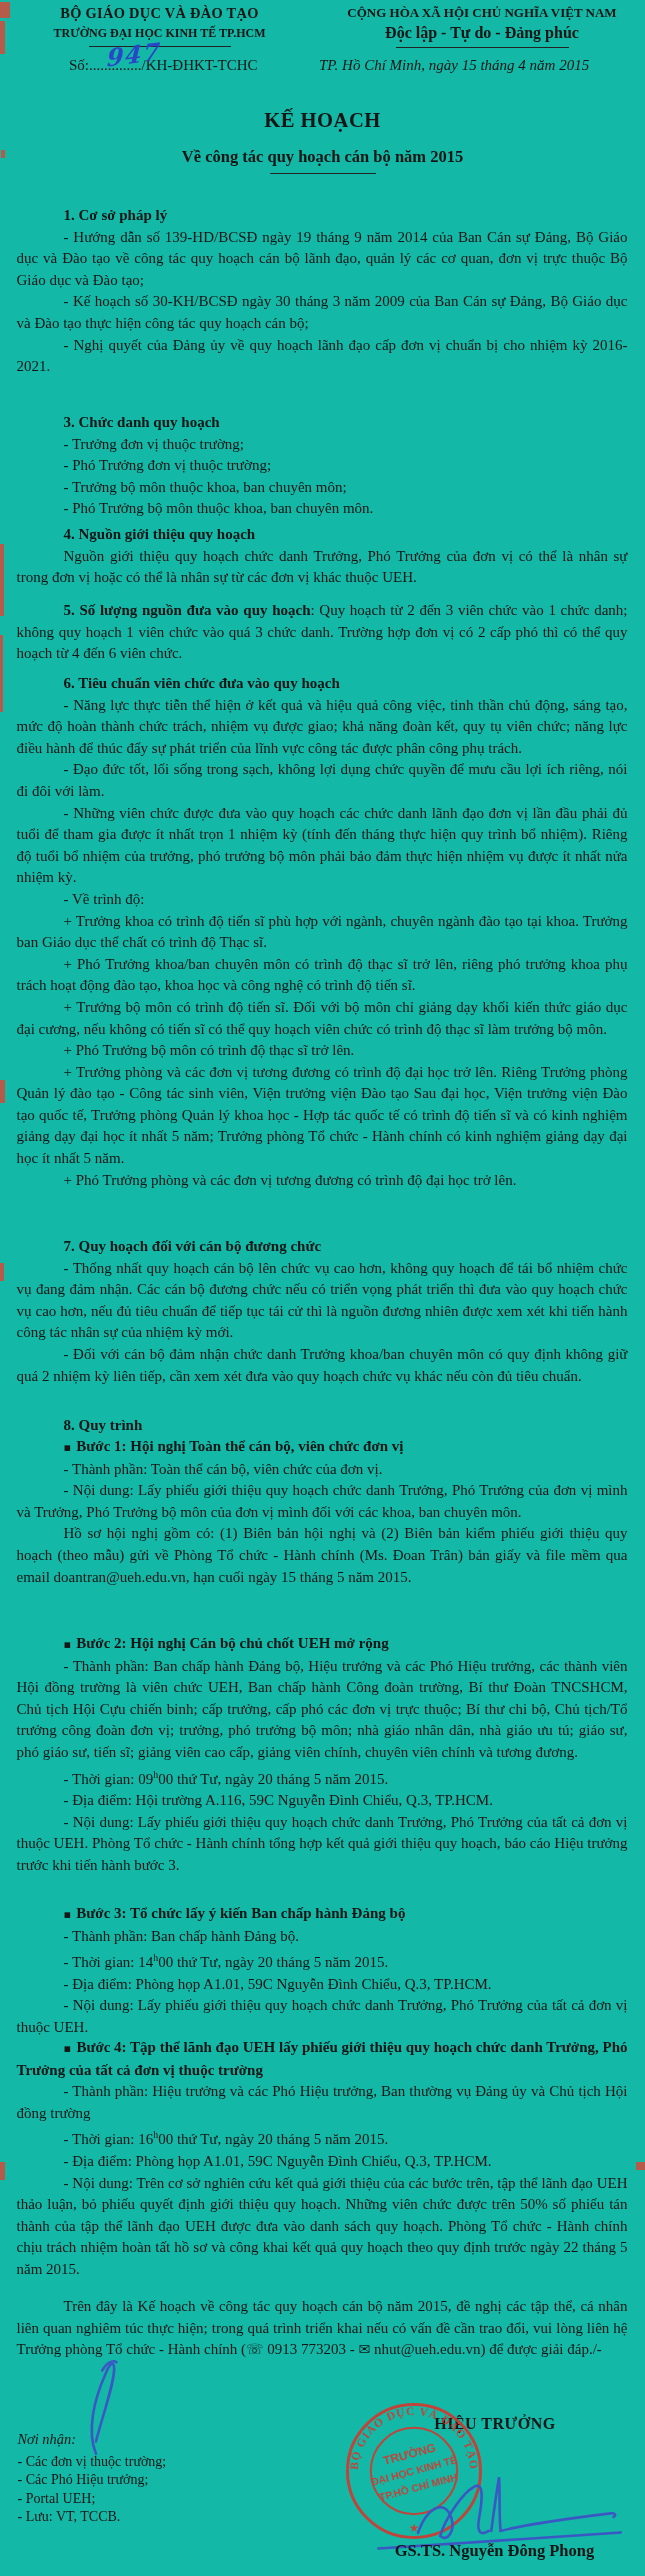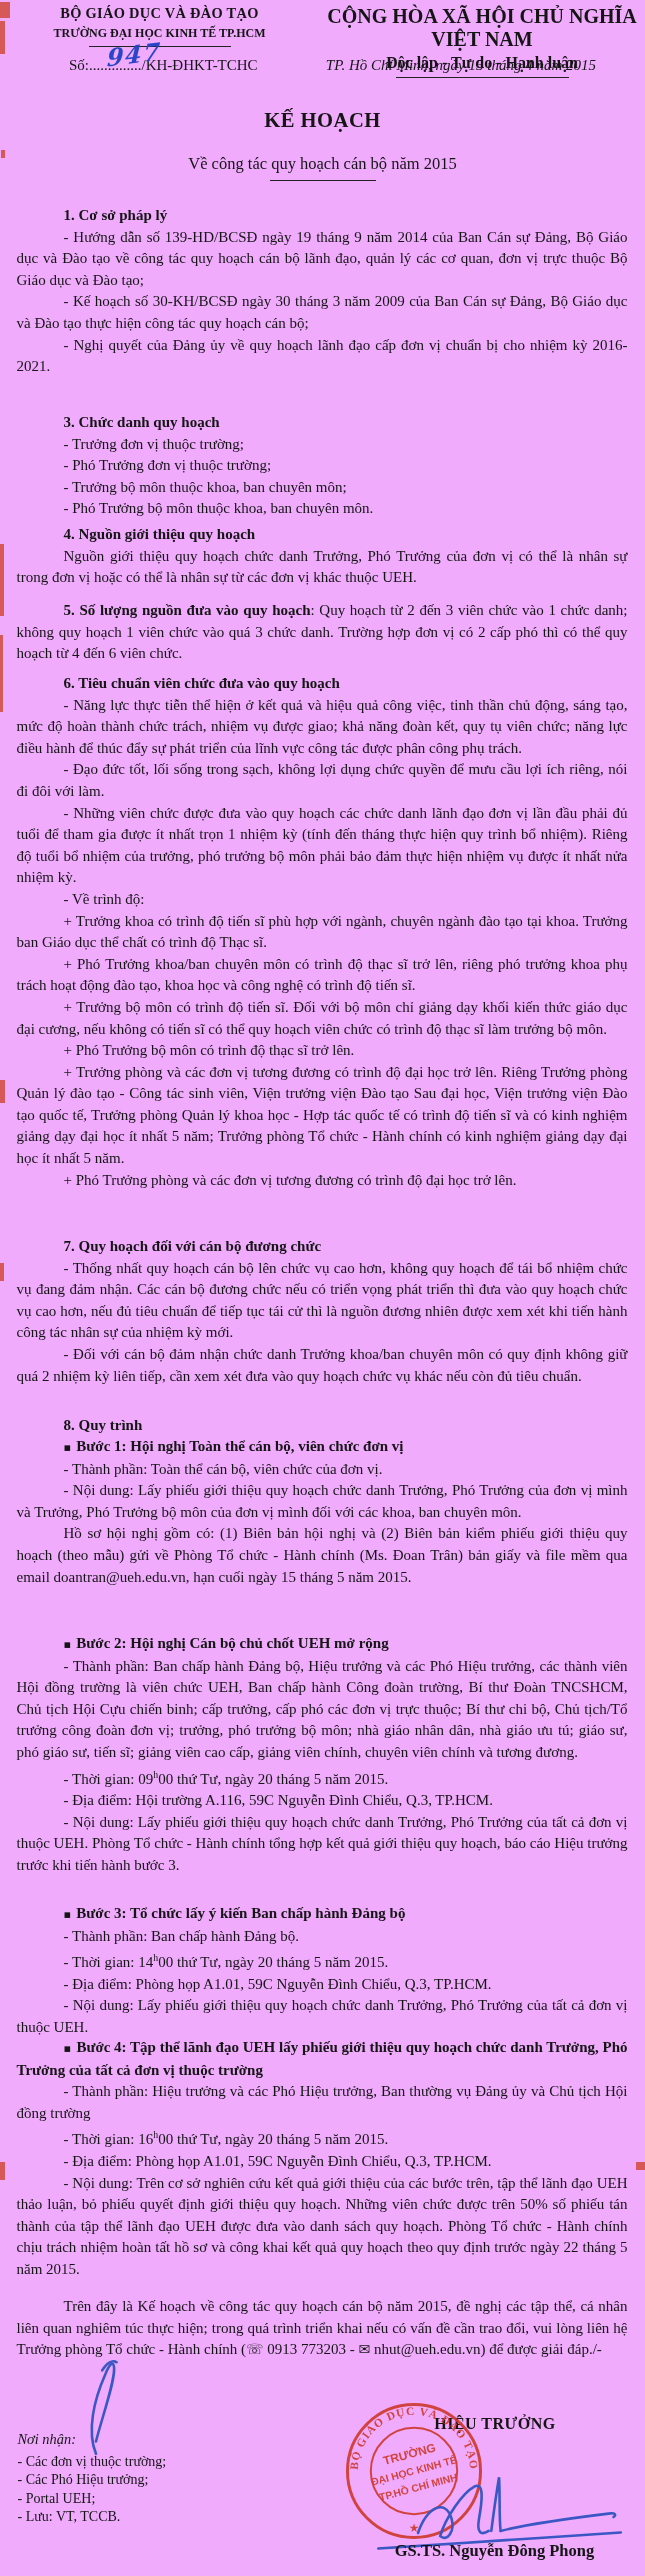--- a/index.html
+++ b/index.html
@@ -1,38 +1,38 @@
 <!DOCTYPE html>
 <html lang="vi" style="font-size:8.2px"><head>
 <meta charset="utf-8">
 <style>
   html,body{margin:0;padding:0;background:#ffffff;}
-  .page{position:relative;width:645px;height:2576px;background:#f0abfc;
+  .page{position:relative;width:645px;height:2576px;background:#14b8a6;
         font-family:"Liberation Serif","DejaVu Serif",serif;color:#151515;overflow:hidden;}
   
   .hrow{position:absolute;top:5.2px;left:0;width:645px;display:flex;}
   .hleft{width:319px;text-align:center;}
   .hright{flex:1;text-align:center;}
   .org1{font-size:14.4px;font-weight:bold;letter-spacing:0.3px;}
   .org2{font-size:12px;font-weight:bold;margin-top:4.1px;}
-  .motto1{font-size:20px;font-weight:bold;}
+  .motto1{font-size:13px;font-weight:bold;}
   .motto2{font-size:16px;font-weight:bold;margin-top:3.1px;}
   .rule{border:0;border-top:1.5px solid #222;margin:5.2px auto 0;}
   .rule.l{width:142px;}
   .rule.r{width:173px;}
   .sorow{position:absolute;top:50px;left:0;width:596px;display:flex;font-size:15px;}
   .soleft{width:319px;text-align:left;padding-left:69px;box-sizing:border-box;padding-top:7.2px;}
-  .soright{flex:1;text-align:right;font-style:italic;padding-top:7.2px;}
+  .soright{flex:1;text-align:left;font-style:italic;padding-top:7.2px;}
   .hand{position:absolute;top:40px;left:107px;font-size:24px;color:#2a46c8;
         font-style:italic;font-weight:bold;letter-spacing:1.5px;transform:rotate(-7deg) skewX(-10deg);
         font-family:"DejaVu Serif",serif;}
   
   .titleblock{position:absolute;top:109px;left:0;width:645px;text-align:center;}
   .t1{font-size:20.6px;font-weight:bold;letter-spacing:0.5px;}
-  .t2{font-size:16.5px;font-weight:normal;margin-top:22px;}
+  .t2{font-size:16.5px;font-weight:bold;margin-top:15px;}
   .rule.t{width:106px;border-top-width:1.5px;margin-top:6.2px;}
   
   .sec{position:absolute;left:16.5px;width:611px;font-size:15px;line-height:21.6px;text-align:justify;}
   .sec p{margin:0;text-indent:47px;}
   .sec p.h{font-weight:bold;}
   b.lead{font-weight:bold;}
   sup{font-size:9.8px;}
   .sym{font-family:"DejaVu Sans",sans-serif;font-size:14px;}
   .bullet{font-family:"DejaVu Sans",sans-serif;font-size:11.3px;margin-right:5.2px;}
   
@@ -64,21 +64,21 @@
   <div class="art" style="left:636px;top:2162px;width:9.3px;height:8.2px;"></div>
 
   <div class="hrow">
     <div class="hleft">
       <div class="org1">BỘ GIÁO DỤC VÀ ĐÀO TẠO</div>
       <div class="org2">TRƯỜNG ĐẠI HỌC KINH TẾ TP.HCM</div>
       <hr class="rule l">
     </div>
     <div class="hright">
       <div class="motto1">CỘNG HÒA XÃ HỘI CHỦ NGHĨA VIỆT NAM</div>
-      <div class="motto2">Độc lập - Tự do - Hạnh luận</div>
+      <div class="motto2">Độc lập - Tự do - Đảng phúc</div>
       <hr class="rule r">
     </div>
   </div>
 
   <div class="sorow">
     <div class="soleft"><span>Số:</span><span>..............</span><span>/KH-ĐHKT-TCHC</span></div>
     <div class="soright">TP. Hồ Chí Minh, ngày 15 tháng 4 năm 2015</div>
   </div>
   <div class="hand">947</div>
 

